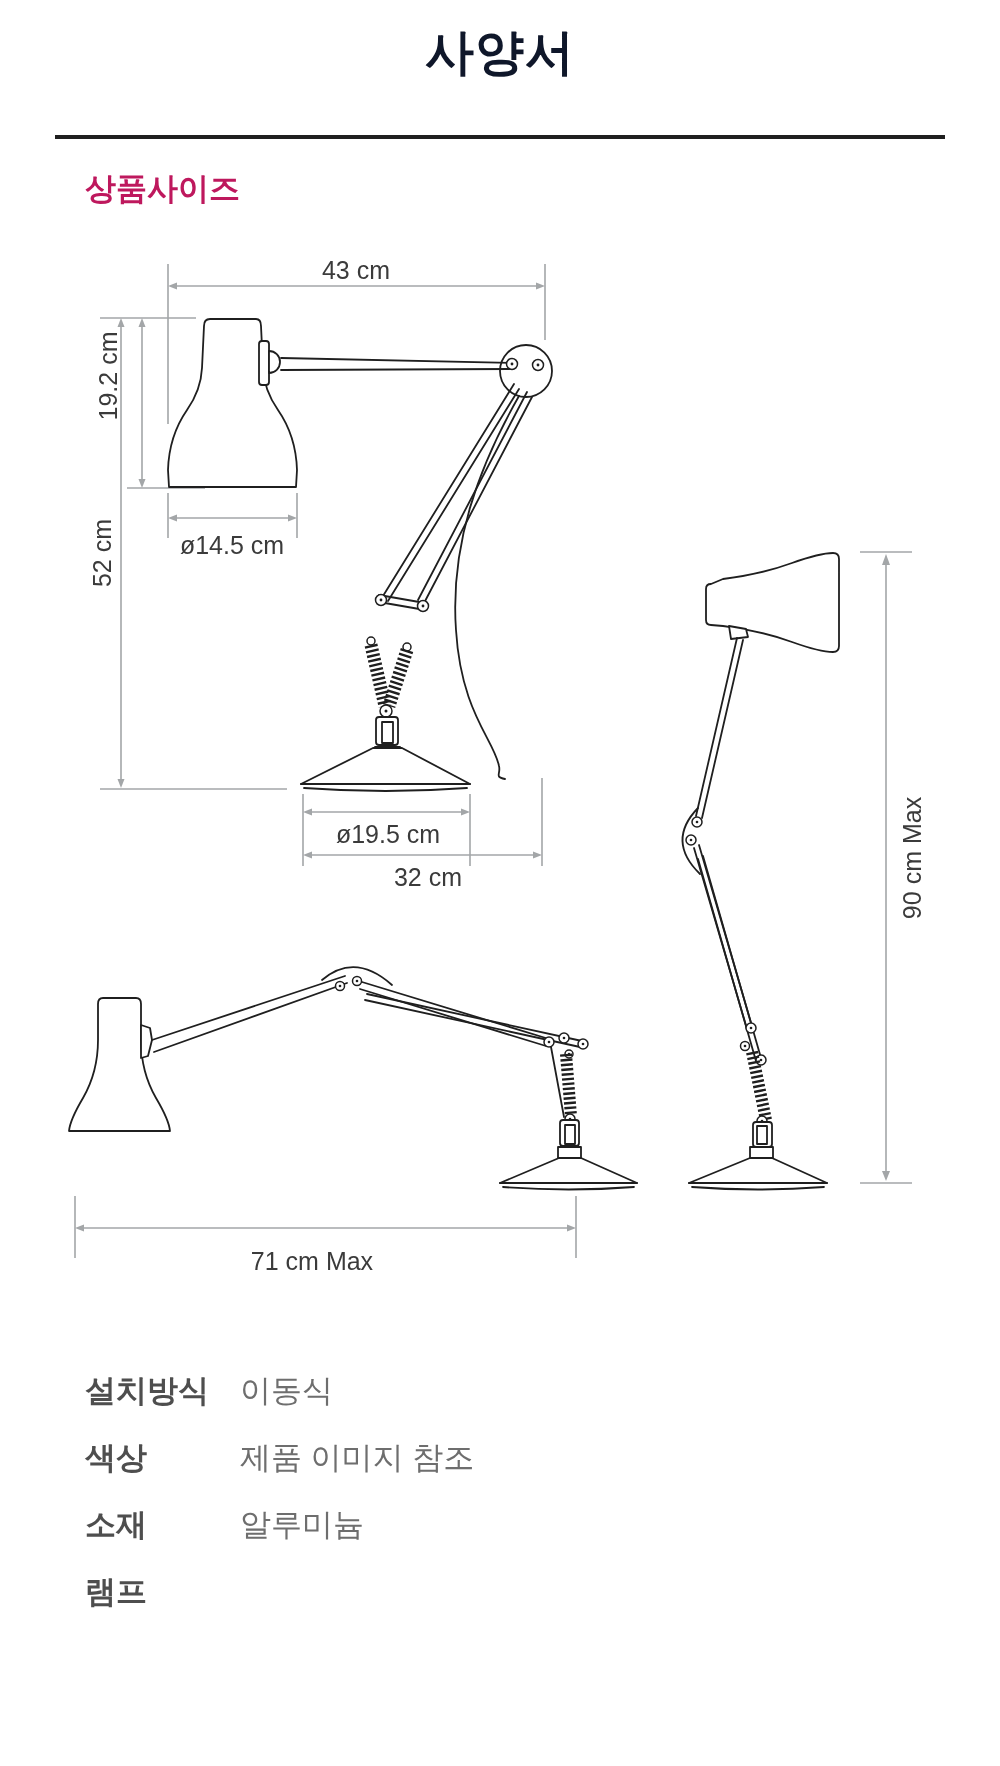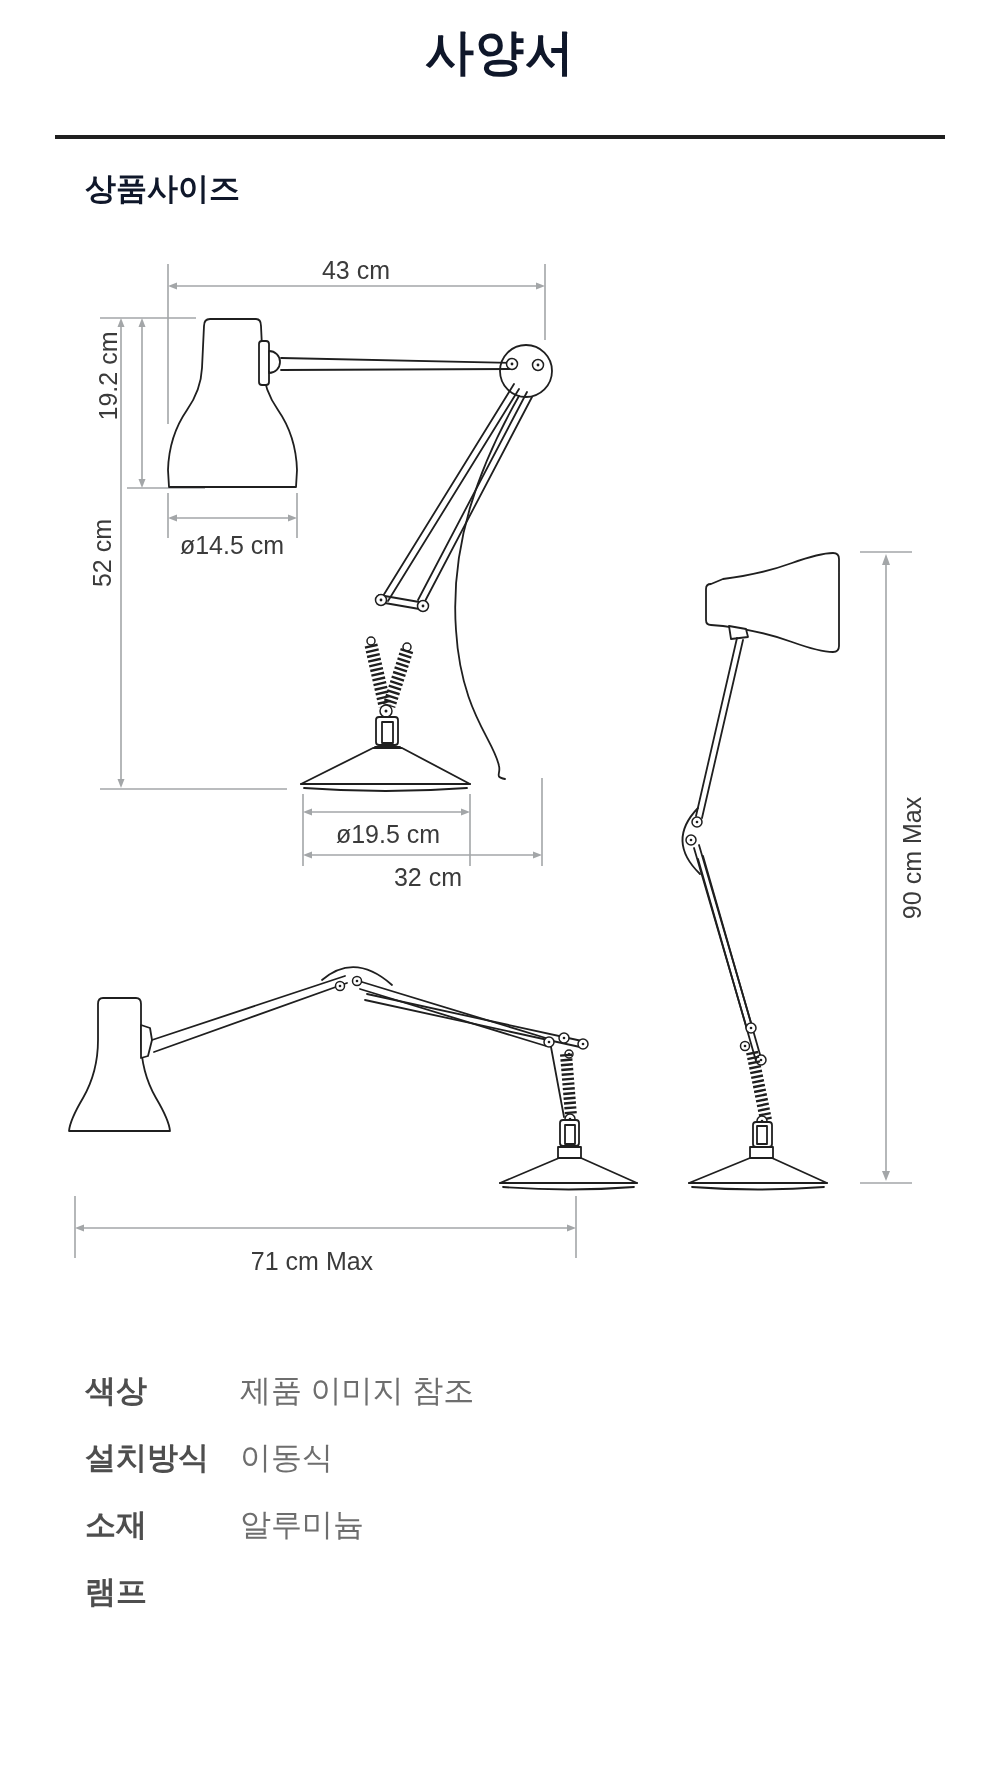--- a/index.html
+++ b/index.html
@@ -8,21 +8,21 @@
     font-family:"Liberation Sans","DejaVu Sans",sans-serif;overflow:hidden;
   }
   .doc-title{
     position:absolute;top:20px;left:0;width:100%;text-align:center;
     font-size:49px;font-weight:bold;color:#0f172a;letter-spacing:1px;
   }
   .divider{
     position:absolute;top:135px;left:55px;width:890px;height:4px;background:#1f1f1f;
   }
   .section-title{
-    position:absolute;top:168px;left:85px;font-size:31px;font-weight:bold;color:#0f172a;
+    position:absolute;top:168px;left:85px;font-size:31px;font-weight:bold;color:#be185d;
   }
   .diagram{position:absolute;top:200px;left:0;}
   .spec-table{position:absolute;top:1357px;left:85px;right:60px;}
   .spec-row{display:flex;align-items:center;height:67px;}
   .spec-label{width:155px;font-size:31px;font-weight:bold;color:#4e4e4e;flex:none;}
   .spec-value{font-size:31px;color:#6e6e6e;}
   svg text{font-family:"Liberation Sans","DejaVu Sans",sans-serif;}
   .dim-text{font-size:25px;fill:#3b3b3b;}
   .lamp{stroke:#1f1f1f;fill:none;stroke-width:1.8;stroke-linejoin:round;stroke-linecap:round;}
   .lampf{stroke:#1f1f1f;fill:#ffffff;stroke-width:1.8;stroke-linejoin:round;}
@@ -213,28 +213,28 @@
       <line class="dim" x1="860" y1="1183" x2="912" y2="1183"></line>
       <line class="dim" x1="886" y1="565" x2="886" y2="1171"></line>
       <polygon class="ah" points="886,554 882,565 890,565"></polygon>
       <polygon class="ah" points="886,1181 882,1171 890,1171"></polygon>
       <text class="dim-text" transform="translate(921,858) rotate(-90)" text-anchor="middle" font-size="26">90 cm Max</text>
     </g>
   </svg>
 
   <div class="spec-table">
     <div class="spec-row">
+      <div class="spec-label">설치방식</div>
+      <div class="spec-value">이동식</div>
+    </div>
+    <div class="spec-row">
       <div class="spec-label">색상</div>
       <div class="spec-value">제품 이미지 참조</div>
     </div>
     <div class="spec-row">
-      <div class="spec-label">설치방식</div>
-      <div class="spec-value">이동식</div>
-    </div>
-    <div class="spec-row">
       <div class="spec-label">소재</div>
       <div class="spec-value">알루미늄</div>
     </div>
     <div class="spec-row">
       <div class="spec-label">램프</div>
     </div>
   </div>
 
 </div>
 

